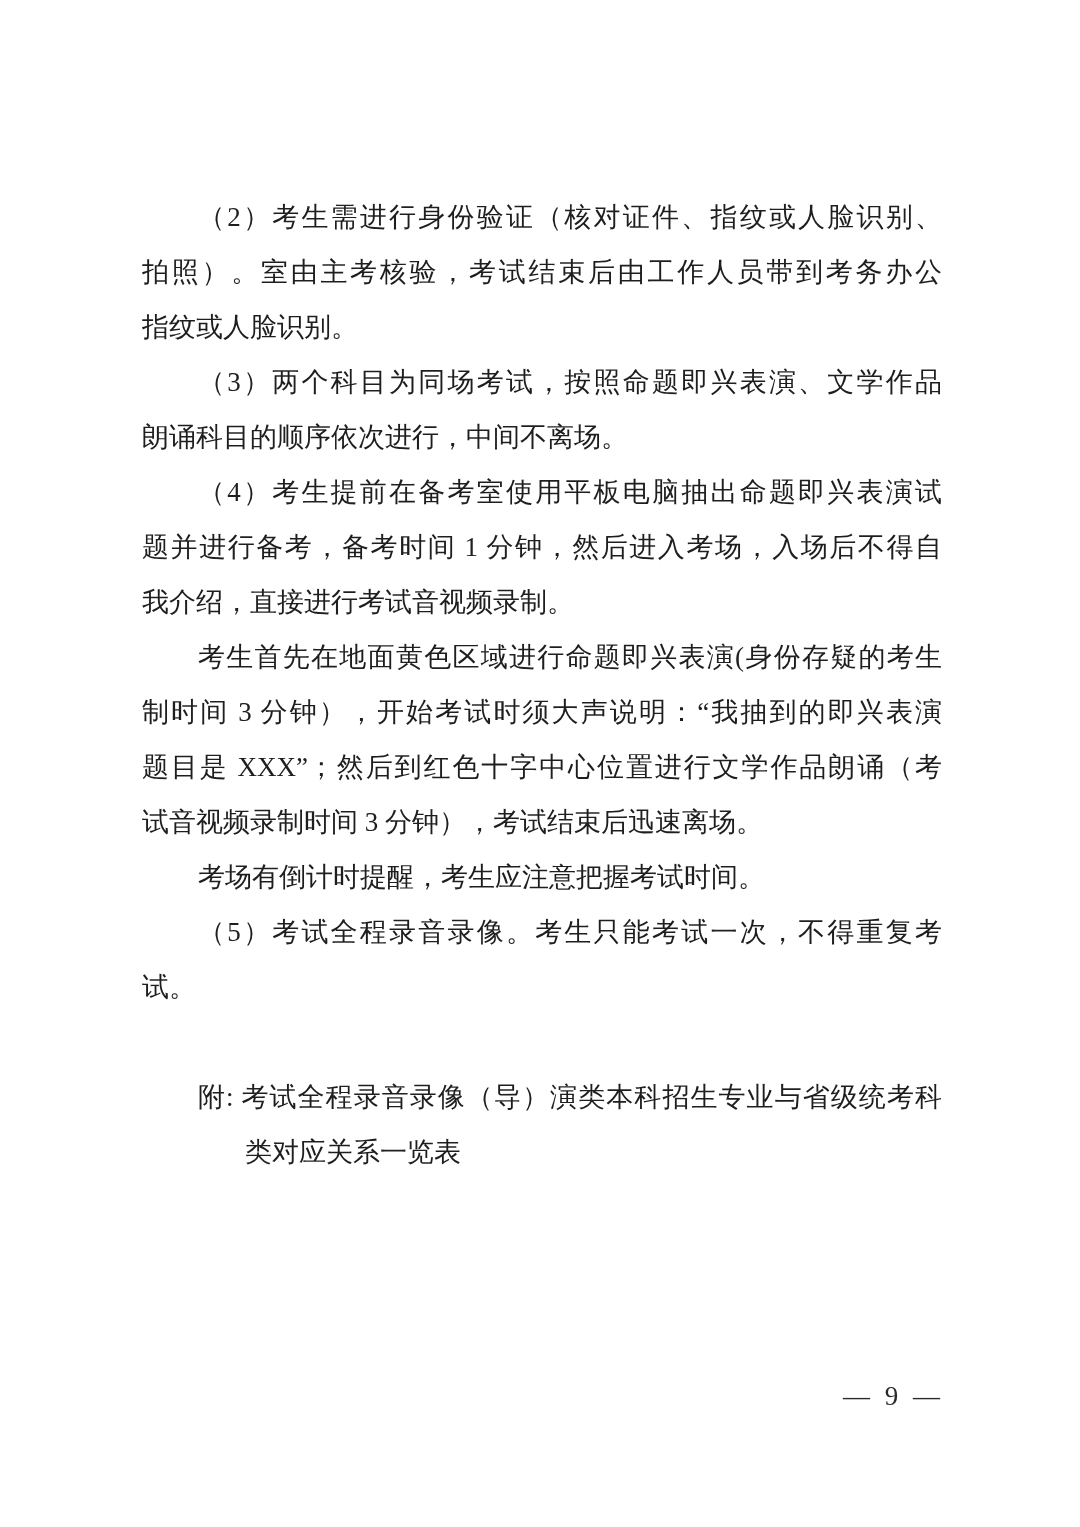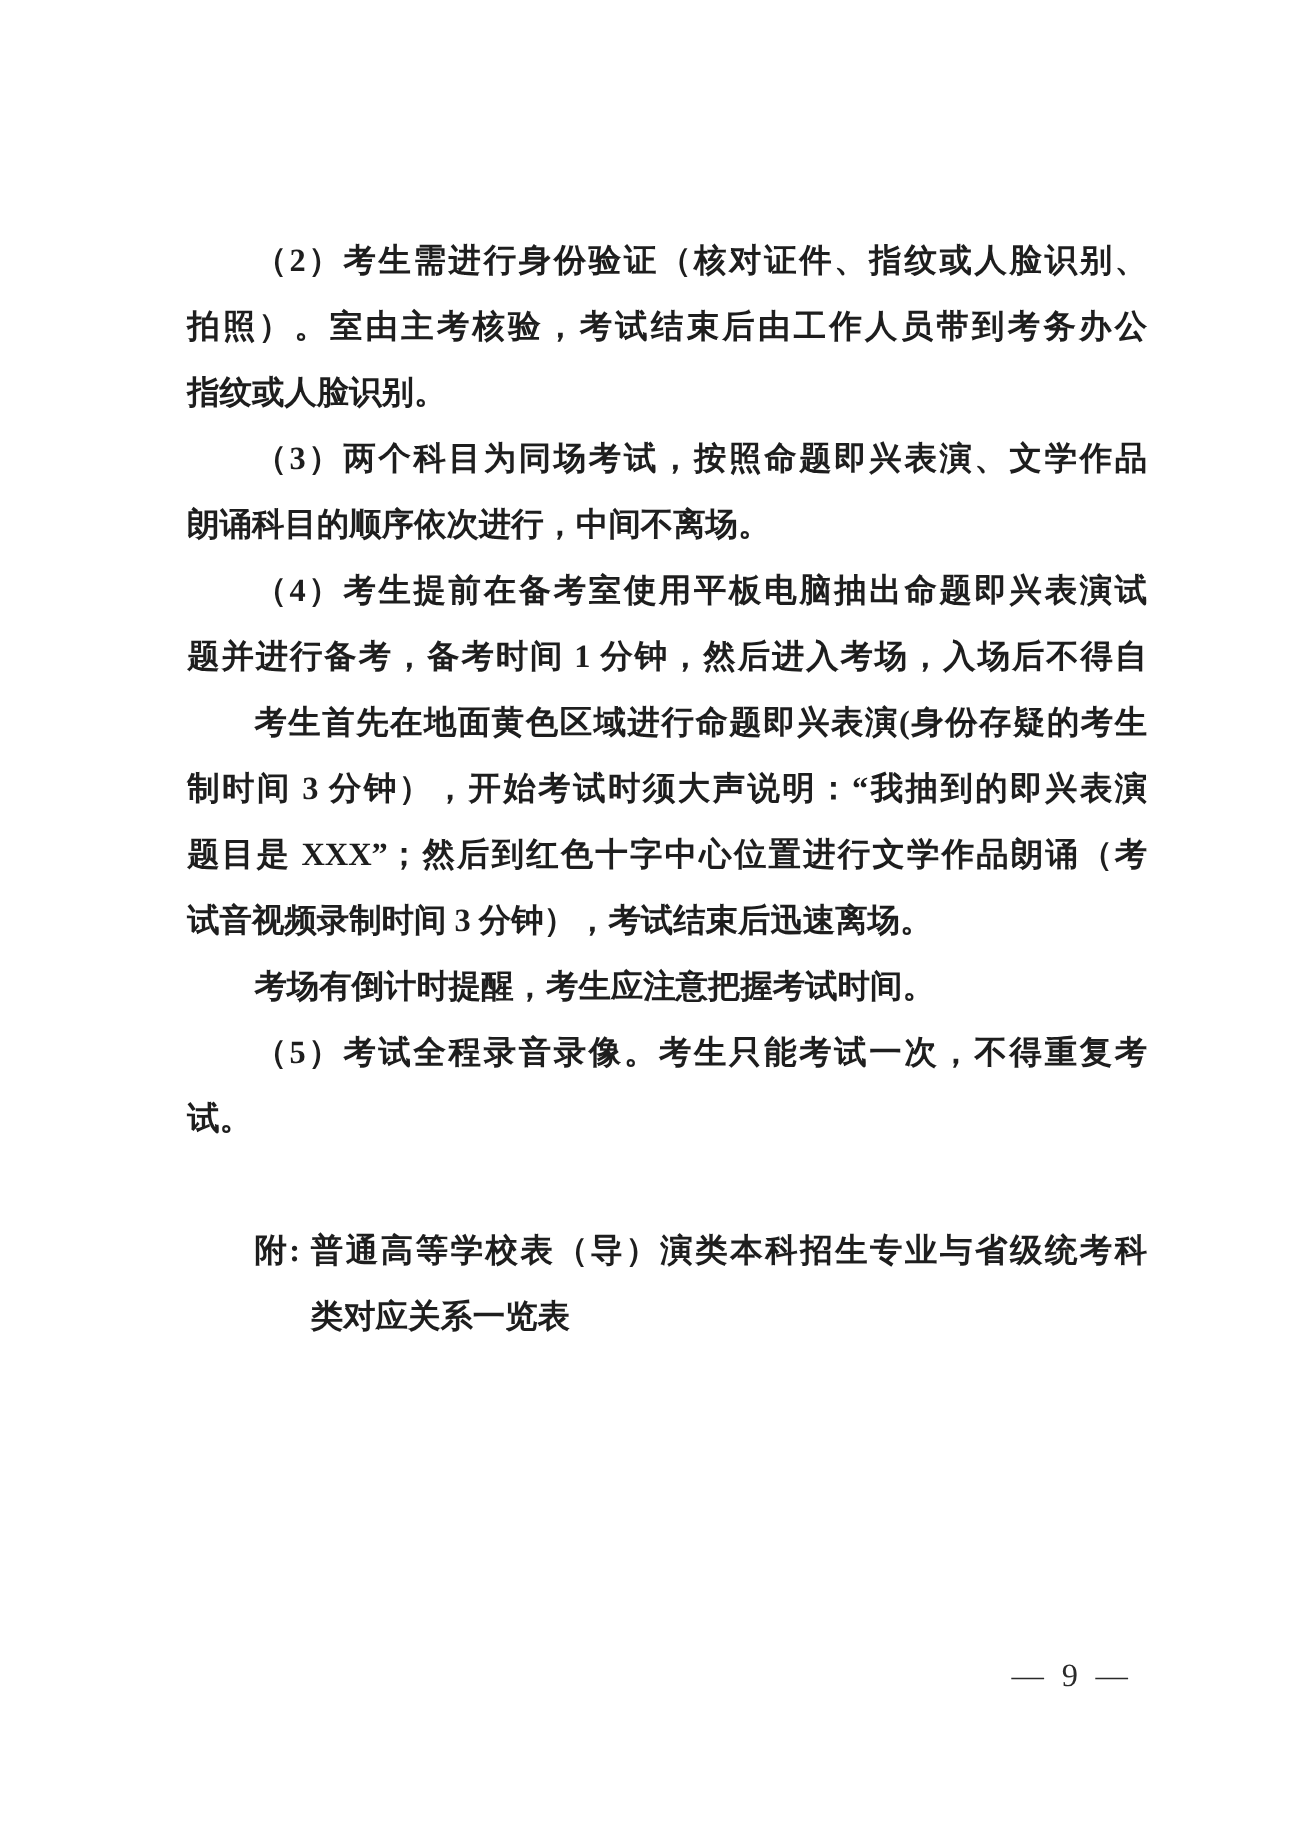--- a/index.html
+++ b/index.html
@@ -11,24 +11,23 @@
     position: relative;
     width: 1080px;
     height: 1527px;
     background: #ffffff;
     overflow: hidden;
     font-family: "Liberation Serif", "DejaVu Serif", serif;
     color: #1e1e1e;
   }
   .content {
     position: absolute;
-    left: 156px;
+    left: 142px;
     top: 190px;
     width: 800px;
-    font-weight: bold;
   }
   .line {
     width: 800px;
     height: 55px;
     line-height: 55px;
     font-size: 27px;
     text-align: left;
     white-space: normal;
     overflow: visible;
   }
@@ -63,25 +62,26 @@
 
 <div class="page">
   <div class="content">
     <div class="line justify indent">（2）考生需进行身份验证（核对证件、指纹或人脸识别、</div>
     <div class="line justify">拍照）。室由主考核验，考试结束后由工作人员带到考务办公</div>
     <div class="line">指纹或人脸识别。</div>
     <div class="line justify indent">（3）两个科目为同场考试，按照命题即兴表演、文学作品</div>
     <div class="line">朗诵科目的顺序依次进行，中间不离场。</div>
     <div class="line justify indent">（4）考生提前在备考室使用平板电脑抽出命题即兴表演试</div>
     <div class="line justify">题并进行备考，备考时间 1 分钟，然后进入考场，入场后不得自</div>
+    <div class="line">我介绍，直接进行考试音视频录制。</div>
     <div class="line justify indent">考生首先在地面黄色区域进行命题即兴表演(身份存疑的考生</div>
     <div class="line justify">制时间 3 分钟），开始考试时须大声说明：“我抽到的即兴表演</div>
     <div class="line justify">题目是 XXX”；然后到红色十字中心位置进行文学作品朗诵（考</div>
     <div class="line">试音视频录制时间 3 分钟），考试结束后迅速离场。</div>
     <div class="line indent">考场有倒计时提醒，考生应注意把握考试时间。</div>
     <div class="line justify indent">（5）考试全程录音录像。考生只能考试一次，不得重复考</div>
     <div class="line">试。</div>
     <div class="spacer"></div>
-    <div class="line justify indent">附: 普通高等学校表（导）演类本科招生专业与省级统考科</div>
+    <div class="line justify indent">附: 考试全程录音录像（导）演类本科招生专业与省级统考科</div>
     <div class="line hang">类对应关系一览表</div>
   </div>
   <div class="footer">— 9 —</div>
 </div>
 
 </body></html>

